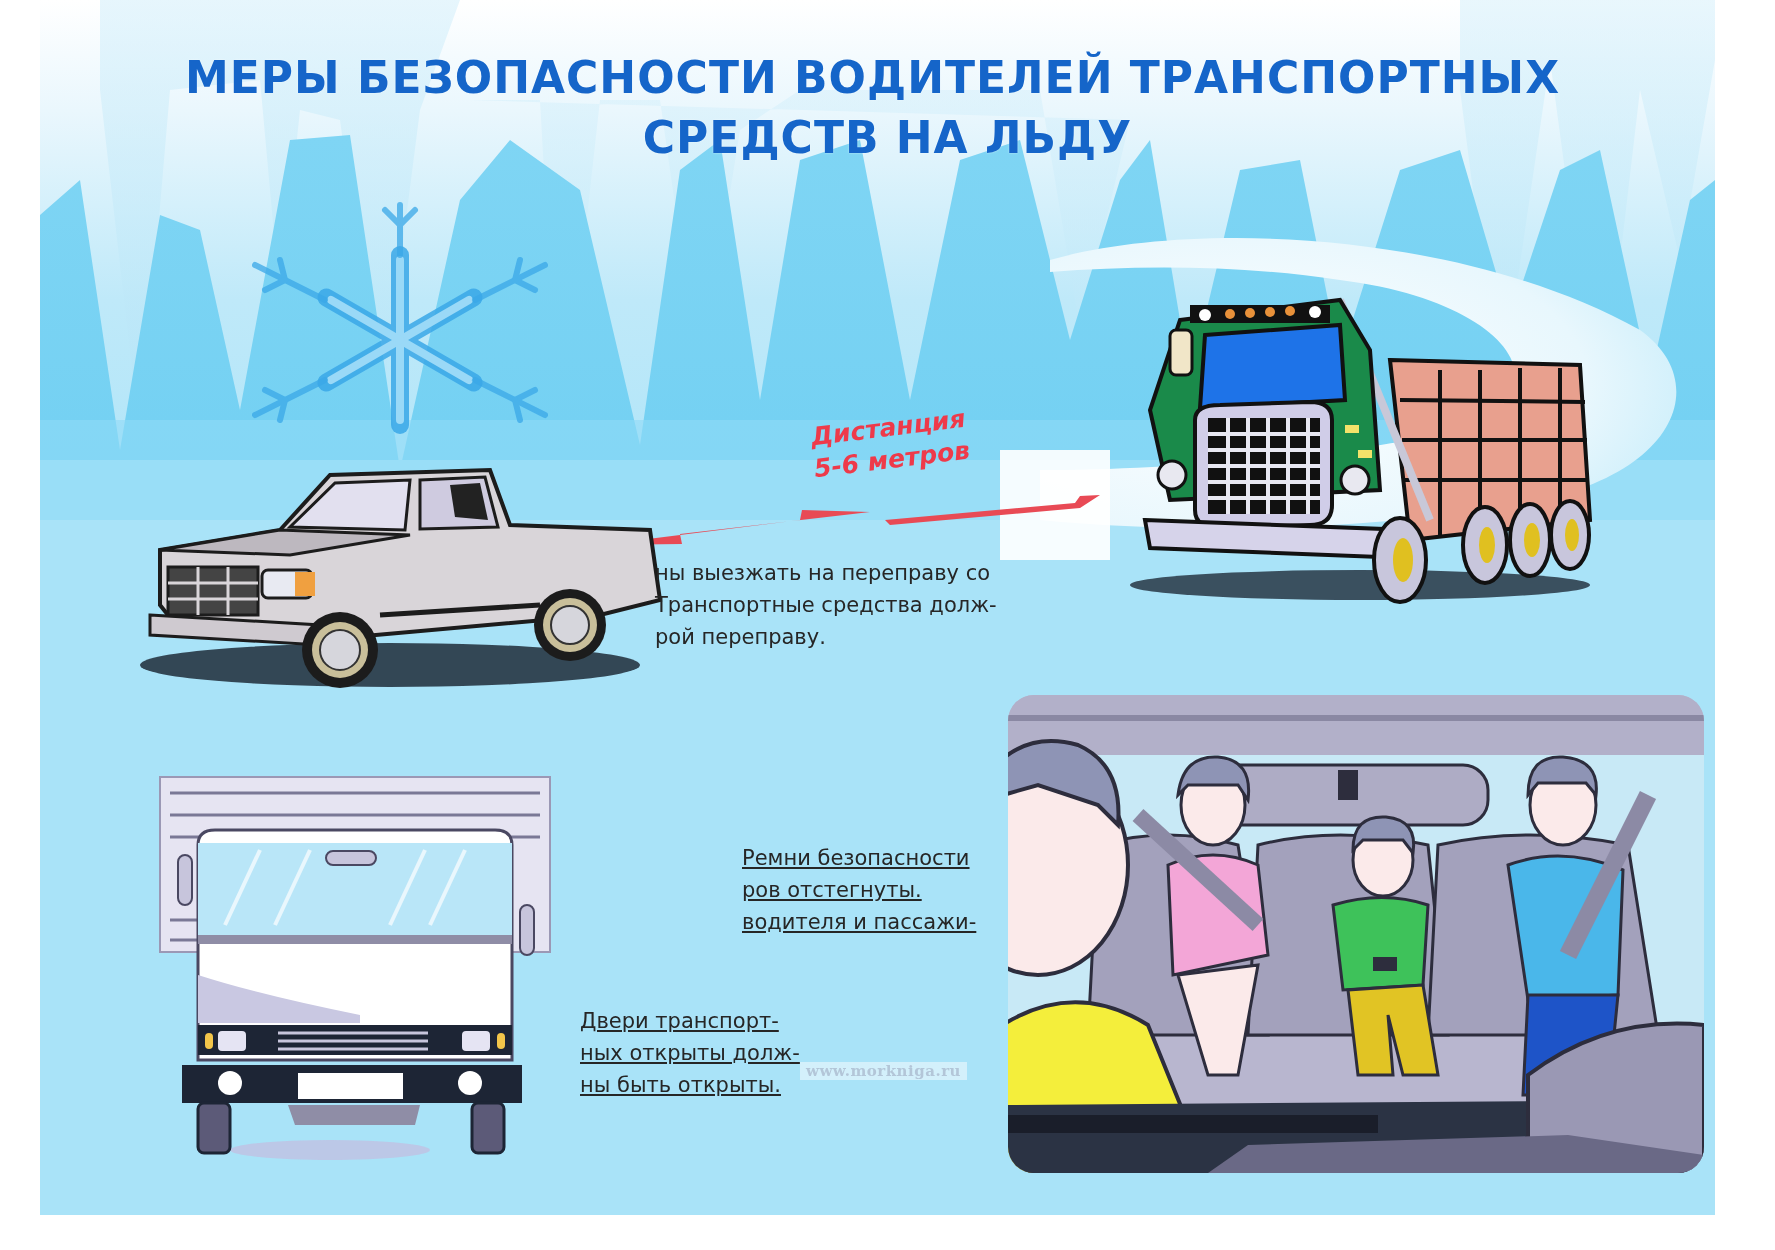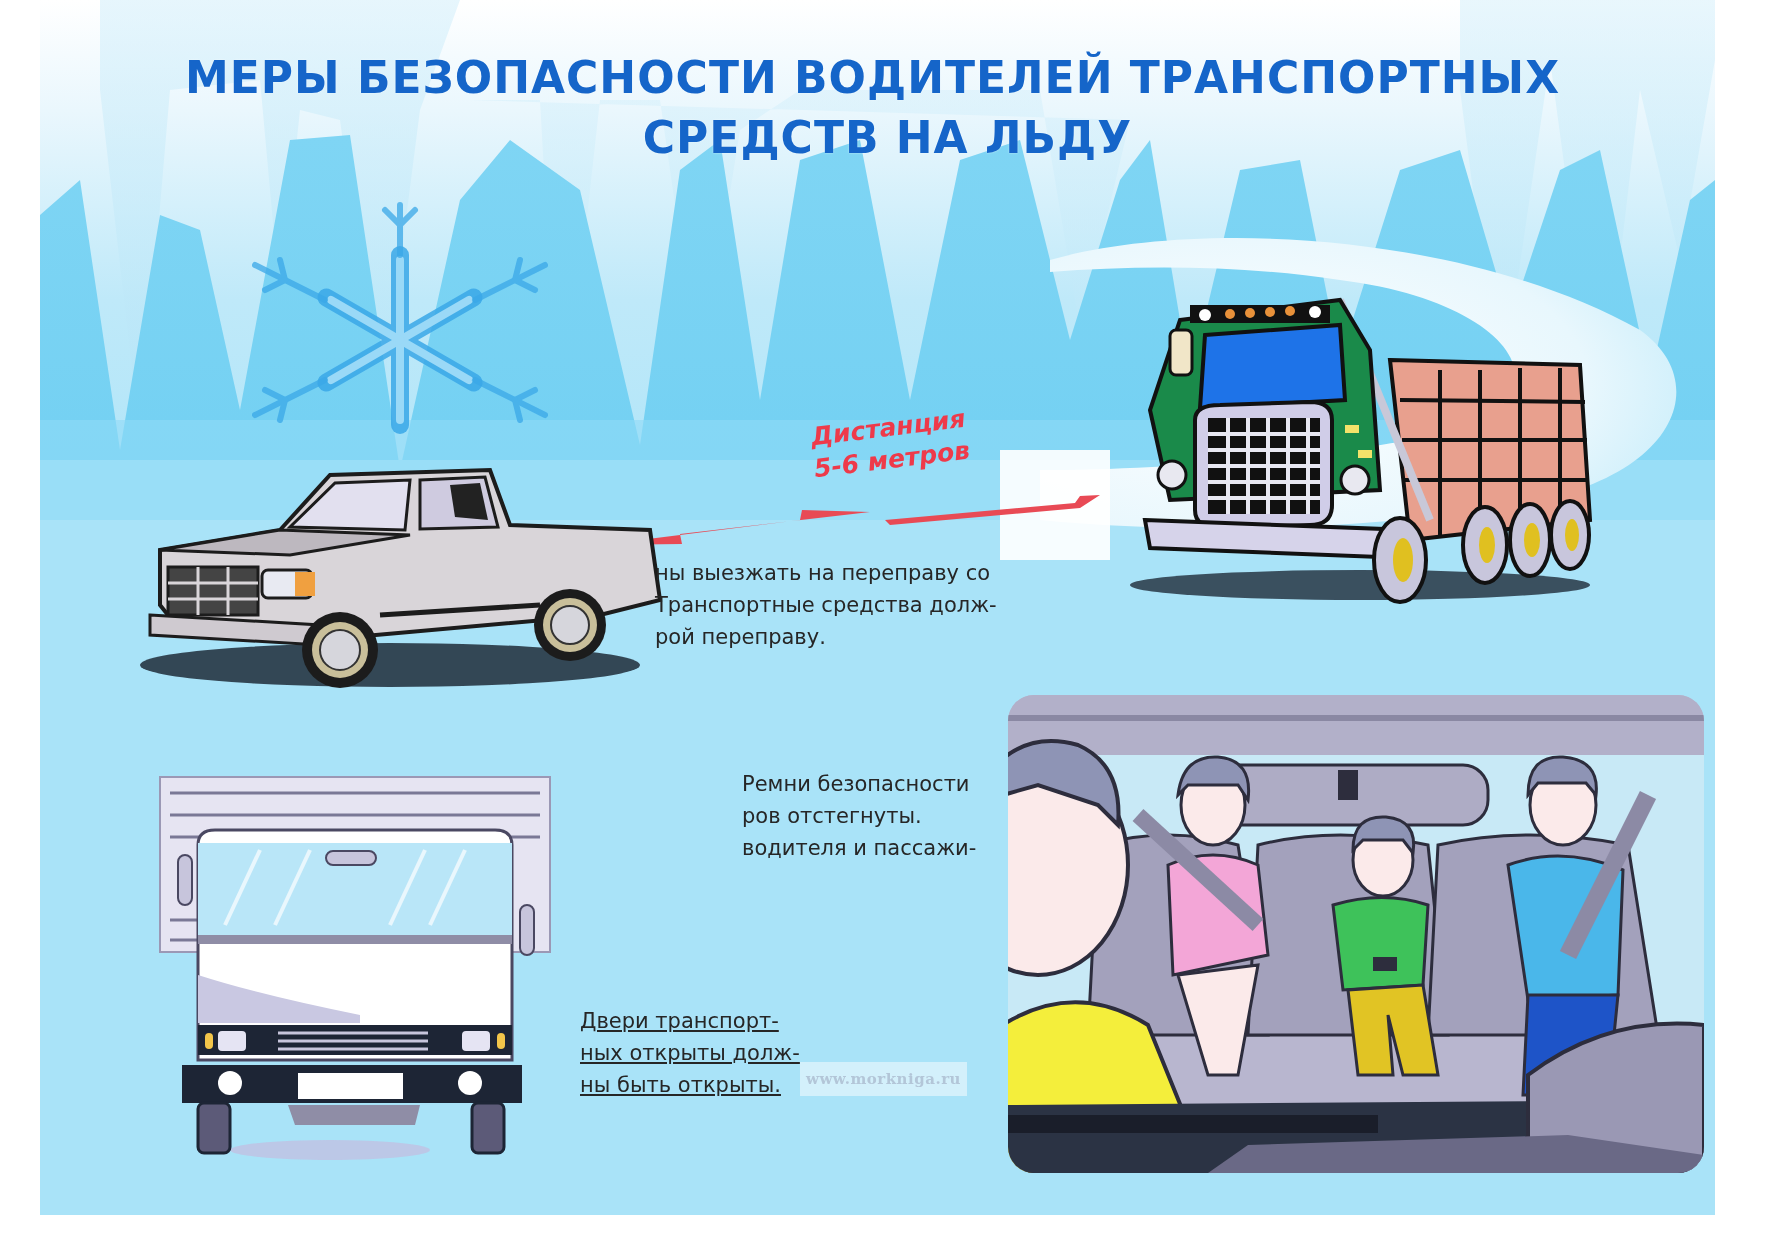--- a/index.html
+++ b/index.html
@@ -21,33 +21,33 @@
   }
   #title-line1 { top:52px; left:-5px; }
   #title-line2 { top:112px; left:10px; }
 
   .caption {
     position:absolute; font-family:"DejaVu Sans", sans-serif; color:#262626;
     font-size:21px; line-height:32px;
   }
   .caption span { display:block; }
   #caption-speed { left:615px; top:557px; width:400px; }
-  #caption-belts { left:702px; top:768px; width:310px; }
+  #caption-belts { left:702px; top:842px; width:310px;text-decoration:underline; }
   #caption-doors { left:540px; top:1005px; width:260px;text-decoration:underline; }
 
   #distance-label {
     position:absolute; left:700px; top:412px; width:300px; text-align:center;
     font-family:"DejaVu Sans", sans-serif; font-weight:bold; font-style:italic;
     color:#ee3a4a; font-size:25px; line-height:32px;
     transform: rotate(-7deg);
   }
   #distance-label span { display:block; }
 
   #watermark {
-    position:absolute; left:760px; top:1062px; padding:8px 6px;
+    position:absolute; left:760px; top:1062px; padding:0 6px;
     background:rgba(230,245,252,0.7); color:#b3c6d8;
     font-family:"DejaVu Serif", serif; font-weight:bold; font-size:15px; letter-spacing:0.5px;
   }
 
   .illus { position:absolute; }
   #pickup-truck { left:80px; top:455px; width:560px; height:245px; }
   #dump-truck { left:1070px; top:290px; width:500px; height:320px; }
   #box-truck-front { left:110px; top:765px; width:440px; height:395px; }
   #car-interior { left:968px; top:695px; width:696px; height:478px; }
   #snowflake { left:160px; top:195px; width:400px; height:290px; }

